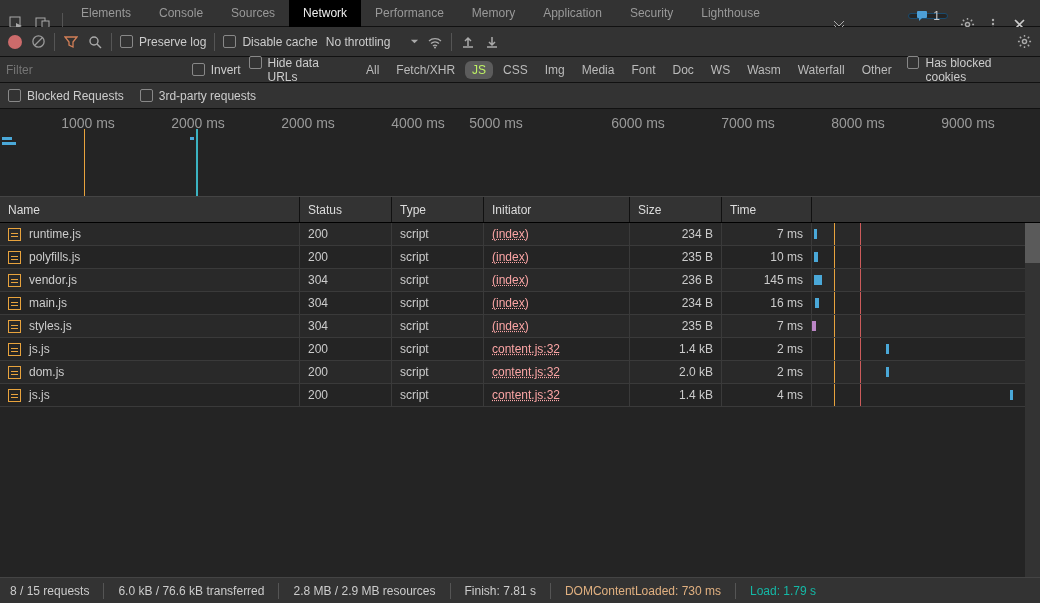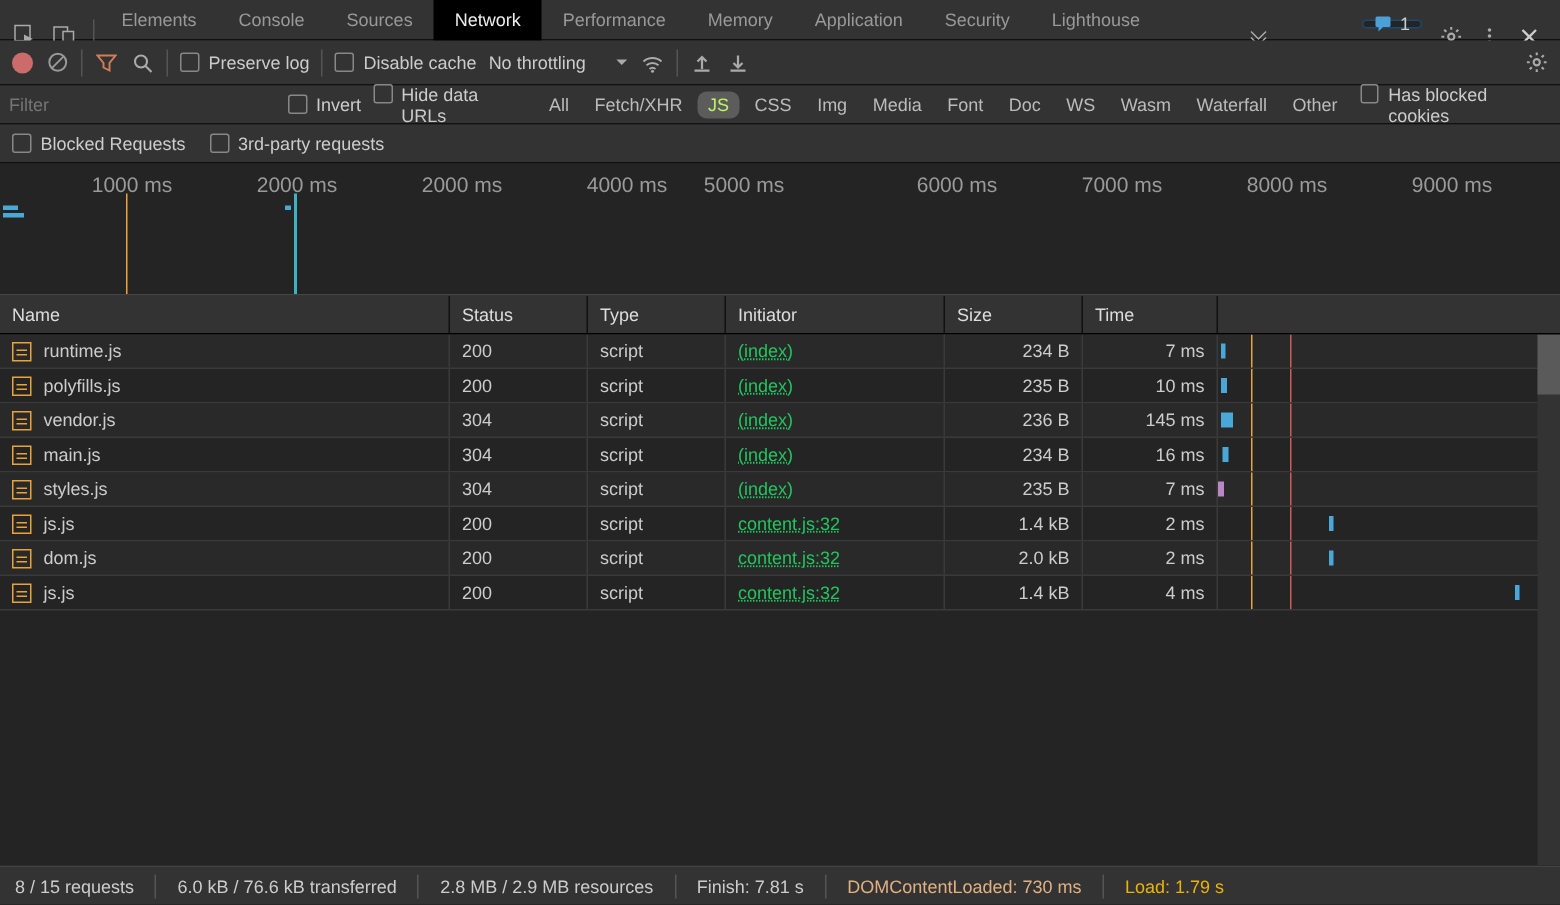--- a/index.html
+++ b/index.html
@@ -44,31 +44,31 @@
 .col-size{width:92px;justify-content:flex-start}
 .col-time{width:90px;justify-content:flex-start}
 .col-wf{flex:1;position:relative}
 .sort{position:absolute;right:8px;top:6px;color:#888}
 
 .gridbody{flex:1 1 auto;overflow:auto;position:relative;background:#242424}
 .row{display:flex;height:23px;align-items:center;border-bottom:1px solid #3a3a3a}
 .row:nth-child(odd){background:#292929}
 .cell{padding:0 8px;height:100%;display:flex;align-items:center;border-right:1px solid #3a3a3a;overflow:hidden;white-space:nowrap}
 .cell.num{justify-content:flex-end}
-.cell .link{color:#22c55e;text-decoration:underline dotted}
+.cell .link{color:#fca5a5;text-decoration:underline dotted}
 .fileicon{width:13px;height:13px;border:1px solid #e8a33d;margin-right:8px;position:relative;display:inline-block;flex:0 0 auto}
 .fileicon::after{content:"";position:absolute;left:2px;right:2px;top:4px;height:1px;background:#e8a33d;box-shadow:0 3px 0 #e8a33d}
 .wf-cell{flex:1;height:100%;position:relative;border-right:none}
 .scrollbar{position:absolute;right:0;top:0;bottom:0;width:15px;background:#333}
 .scrollthumb{position:absolute;right:0;top:0;width:15px;height:40px;background:#5a5a5a}
 
 .footer{height:26px;background:#333;border-top:1px solid #444;display:flex;align-items:center;padding:0 10px;gap:14px}
 .footer .sep{width:1px;height:16px;background:#555}
 .footer span.d{color:#e0b080}
-.footer span.l{color:#eab308}
+.footer span.l{color:#14b8a6}
 svg{display:block}
 </style>
 </head>
 <body>
 
 <div class="tabstrip">
   <div class="icon-btn">
     <svg width="16" height="16" viewBox="0 0 16 16">
         <rect x="1" y="1" width="10" height="10" fill="none" stroke="#aaa"></rect>
         <path d="M7 7 L13 10 L10 11 L12 14 L11 15 L9 12 L7 13 Z" fill="#aaa"></path>

